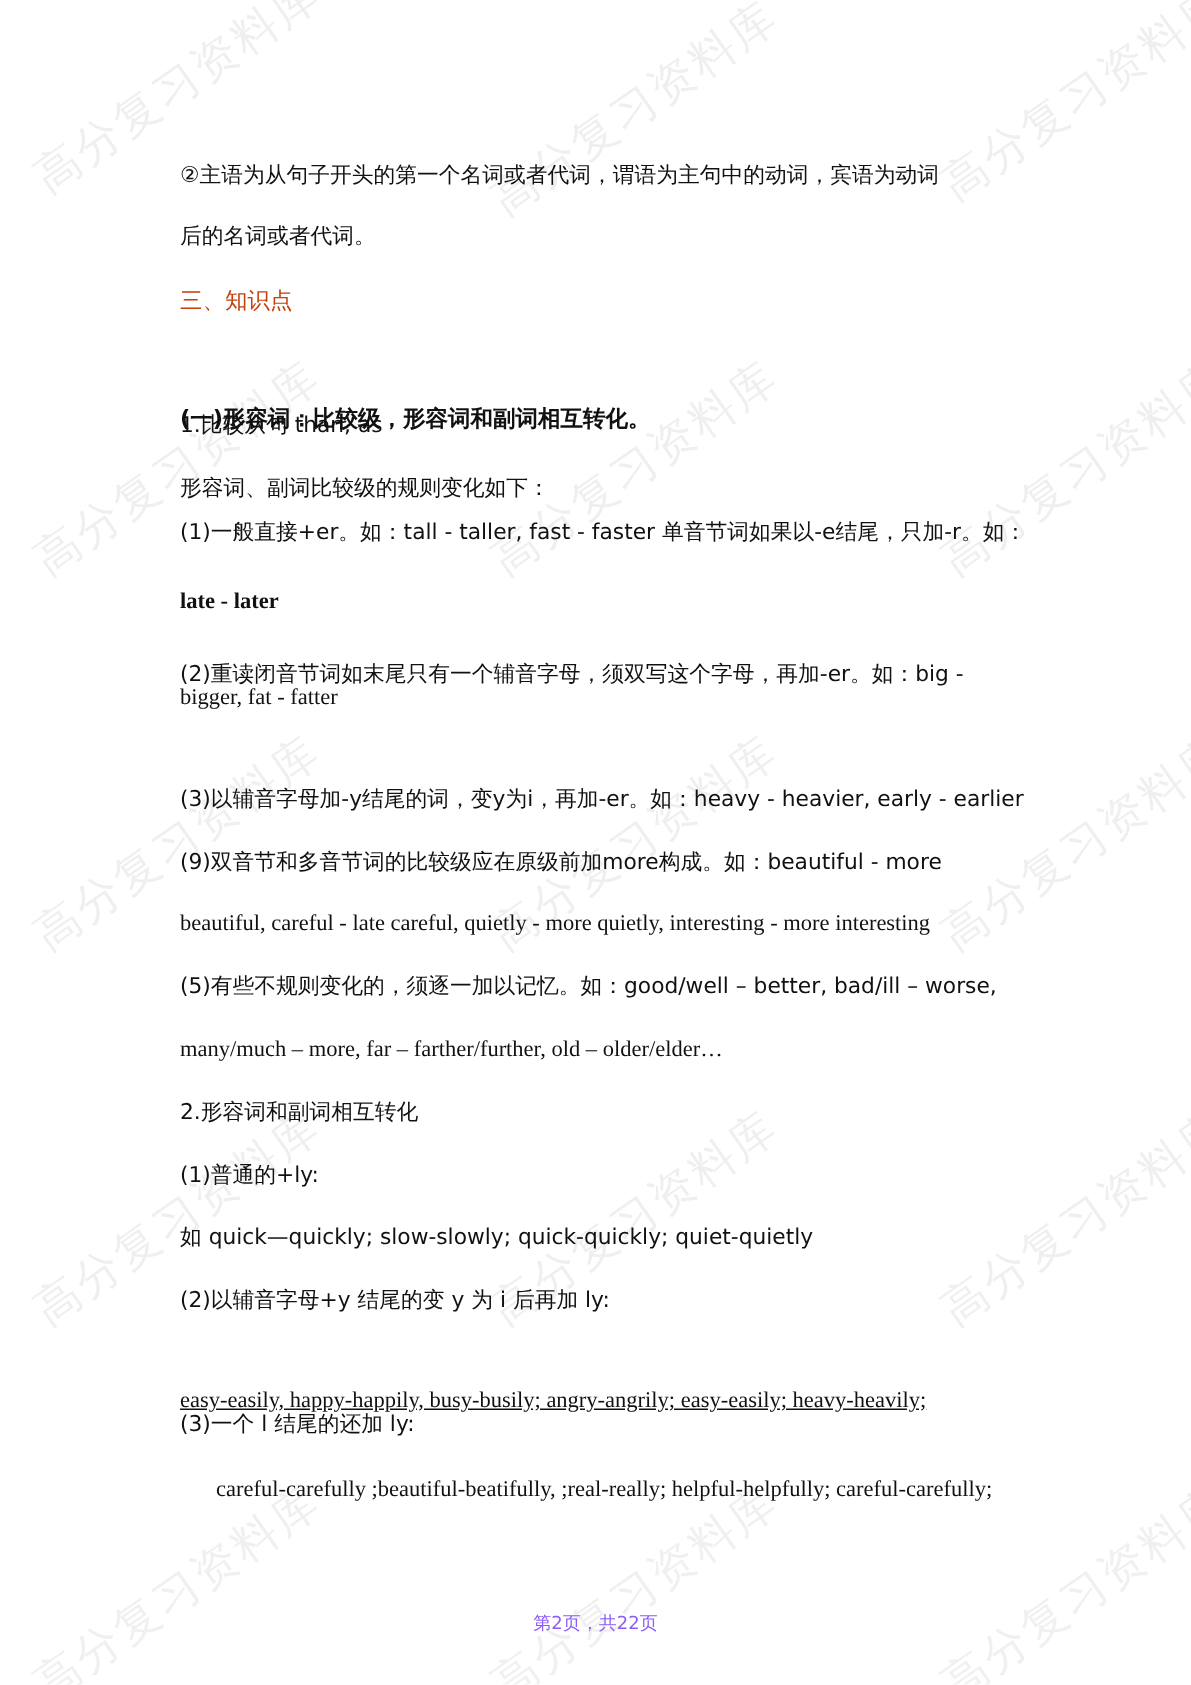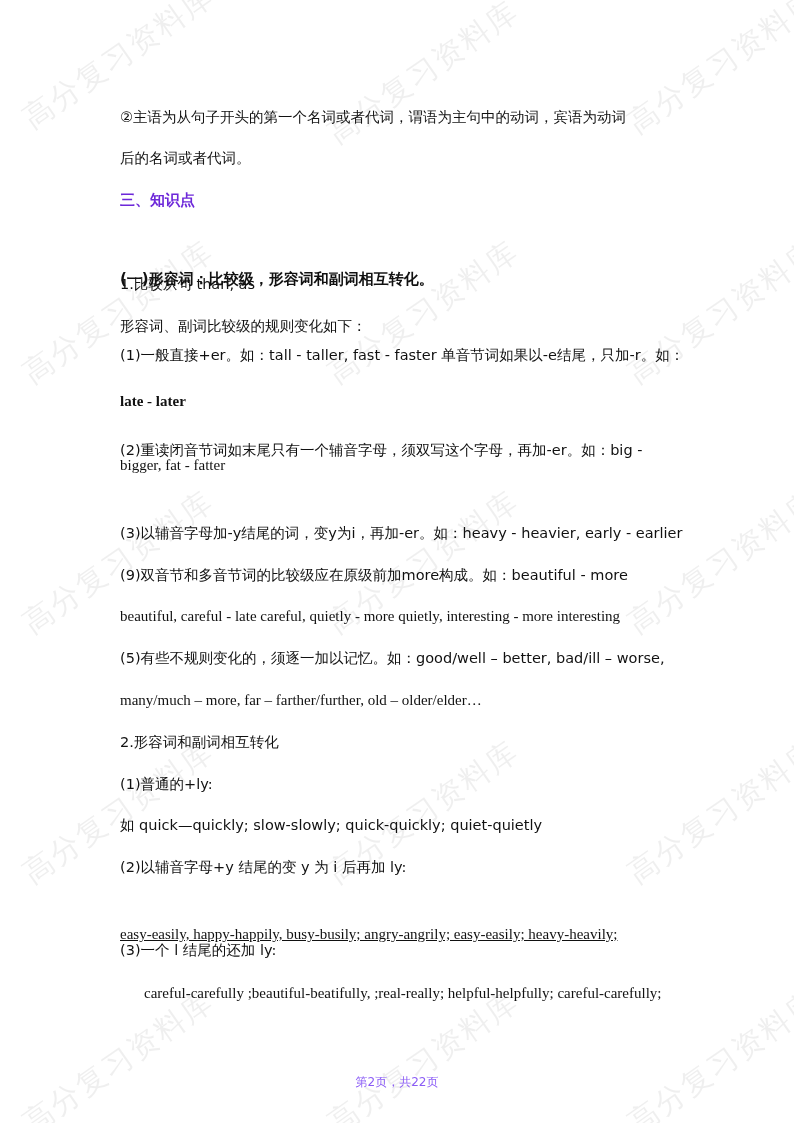--- a/index.html
+++ b/index.html
@@ -5,21 +5,21 @@
   html, body { margin: 0; padding: 0; background: #ffffff; }
   body { width: 794px; height: 1123px; position: relative; overflow: hidden;
          font-family: "DejaVu Sans", "Liberation Sans", sans-serif; color: #111; }
   .watermarks { position: absolute; inset: 0; pointer-events: none; z-index: 0; }
   .wm { position: absolute; font-size: 30px; color: #000; opacity: 0.06;
         transform: rotate(-35deg); transform-origin: left top; white-space: nowrap;
         font-family: "DejaVu Sans", sans-serif; letter-spacing: 2px; }
   .page { position: absolute; left: 120px; top: 0; width: 560px; z-index: 1; }
   .line { position: absolute; left: 0; white-space: nowrap; font-size: 14.5px; line-height: 20px; }
   .en { font-family: "Liberation Serif", "DejaVu Serif", serif; font-size: 15px; }
-  .heading-blue { color: #6d28d9; font-weight: bold; font-size: 15px; }
+  .heading-blue { color: #c2410c; font-weight: normal; font-size: 15px; }
   .bold { font-weight: bold; font-size: 15px; margin-top: 37px; }
   .footer { position: absolute; top: 1074px; left: 0; width: 794px; text-align: center;
             font-size: 12px; color: #8b5cf6; z-index: 1; }
 </style>
 </head>
 <body>
 
 <div class="watermarks">
   <div class="wm" style="left:15px; top:105px;">高分复习资料库</div>
   <div class="wm" style="left:320px; top:120px;">高分复习资料库</div>

